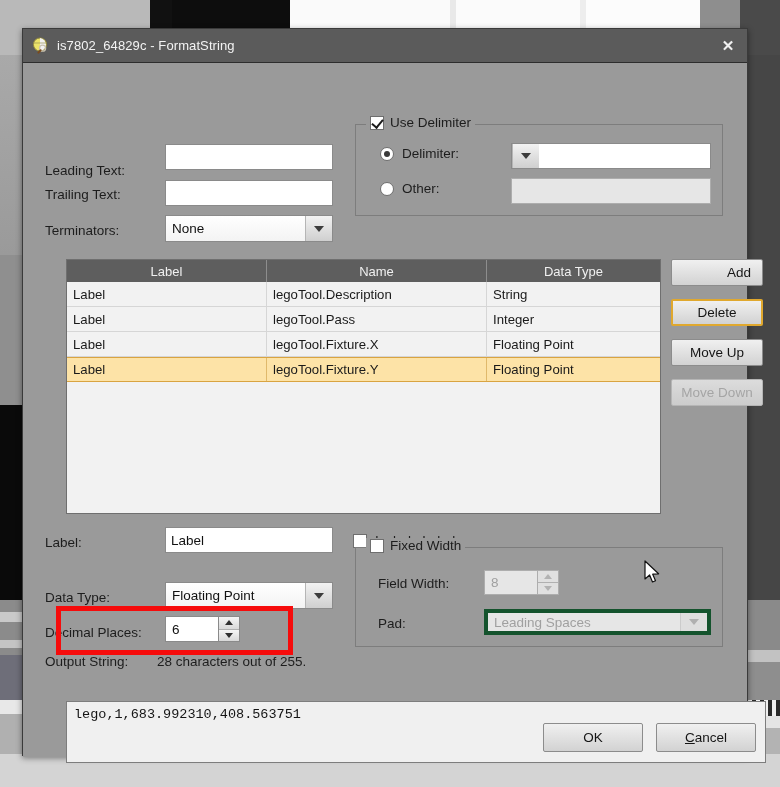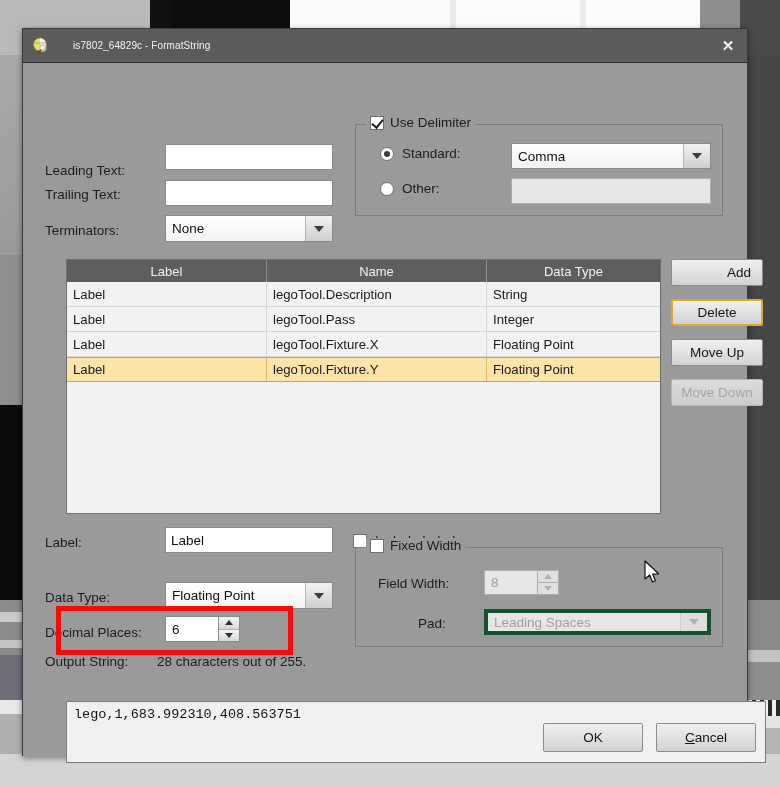--- a/index.html
+++ b/index.html
@@ -47,21 +47,21 @@
     position:absolute;left:22px;top:28px;width:726px;height:728px;
     background:#9a9a9a;border:1px solid #3a3a3a;
     box-shadow:0 2px 6px rgba(0,0,0,.45);
     box-sizing:border-box;
   }
   #titlebar{
     height:33px;background:#5b5b5b;
     display:flex;align-items:center;padding:0 6px 0 9px;
     border-bottom:1px solid #2d2d2d;
   }
-  #titlebar .ttl{color:#f3f3f3;font-size:10px;margin-left:24px;letter-spacing:.1px;}
+  #titlebar .ttl{color:#f3f3f3;font-size:13px;margin-left:8px;letter-spacing:.1px;}
   .appicon{width:17px;height:17px;position:relative;flex:0 0 auto;}
   #closebtn{margin-left:auto;color:#f0f0f0;font-size:15px;font-weight:bold;
     width:26px;height:26px;display:flex;align-items:center;justify-content:center;cursor:pointer;}
 
   #body{position:relative;height:694px;background:#9a9a9a;}
 
   .lbl{color:#1d1d1d;font-size:13.5px;position:absolute;white-space:nowrap;}
   .tf{position:absolute;background:#fff;border:1px solid #8a8a8a;
       box-sizing:border-box;font-size:13.5px;color:#111;
       padding:2px 5px;display:flex;align-items:center;font-family:"Liberation Sans",sans-serif;}
@@ -201,24 +201,23 @@
         </div>
     </div>
 
     <div class="grp" style="left:332px;top:61px;width:368px;height:92px;">
       <div class="cap">
         <span class="chk on"></span>
         <span class="ctext">Use Delimiter</span>
       </div>
       <div class="rowline" style="left:24px;top:21px;">
         <span class="rdo on"></span>
-        <span class="lbl" style="position:static;">Standard:</span>
+        <span class="lbl" style="position:static;">Delimiter:</span>
       </div>
       <div class="combo" style="left:155px;top:18px;width:200px;height:26px;">
-        <div class="val">Comma</div>
         <div class="arw">
             <i></i>
           </div>
       </div>
       <div class="rowline" style="left:24px;top:56px;">
         <span class="rdo"></span>
         <span class="lbl" style="position:static;">Other:</span>
       </div>
       <div class="tf dis" style="left:155px;top:53px;width:200px;height:26px;"></div>
     </div>
@@ -295,21 +294,21 @@
         <div class="sv" style="width:53px;">8</div>
         <div class="sb">
           <span>
               <i></i>
             </span>
           <span>
               <i></i>
             </span>
         </div>
       </div>
-      <span class="lbl" style="left:22px;top:68px;margin-left:40px;">Pad:</span>
+      <span class="lbl" style="left:22px;top:68px;">Pad:</span>
       <div class="combo dis" style="left:128px;top:61px;width:227px;height:26px;">
         <div class="val">Leading Spaces</div>
         <div class="arw">
             <i></i>
           </div>
       </div>
     </div>
 
     <span class="lbl" style="left:22px;top:591px;">Output String:</span>
     <span class="lbl" style="left:134px;top:591px;">28 characters out of 255.</span>

